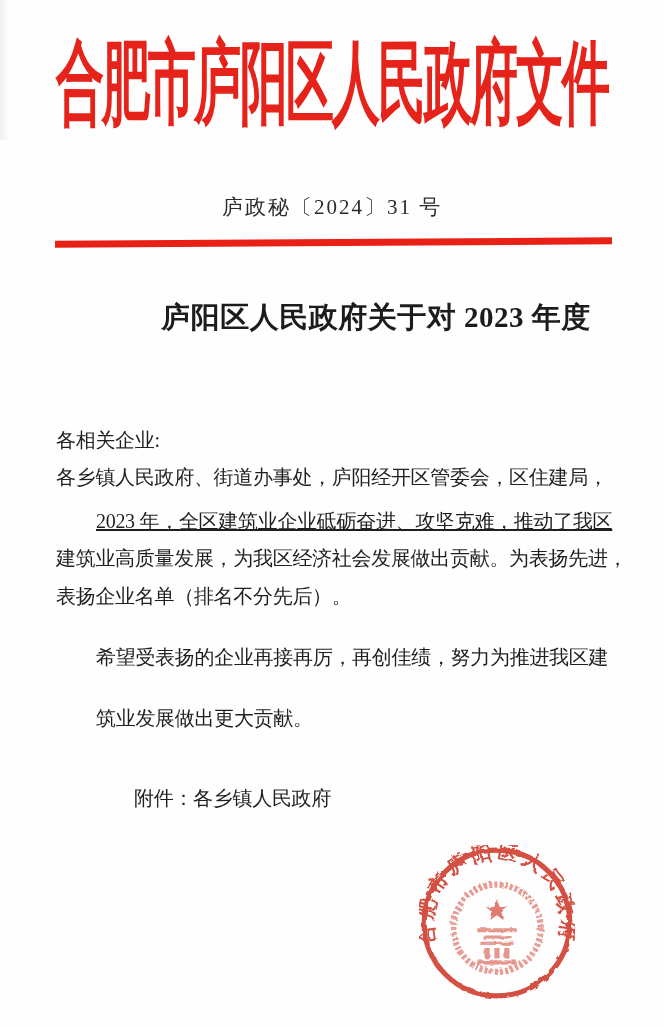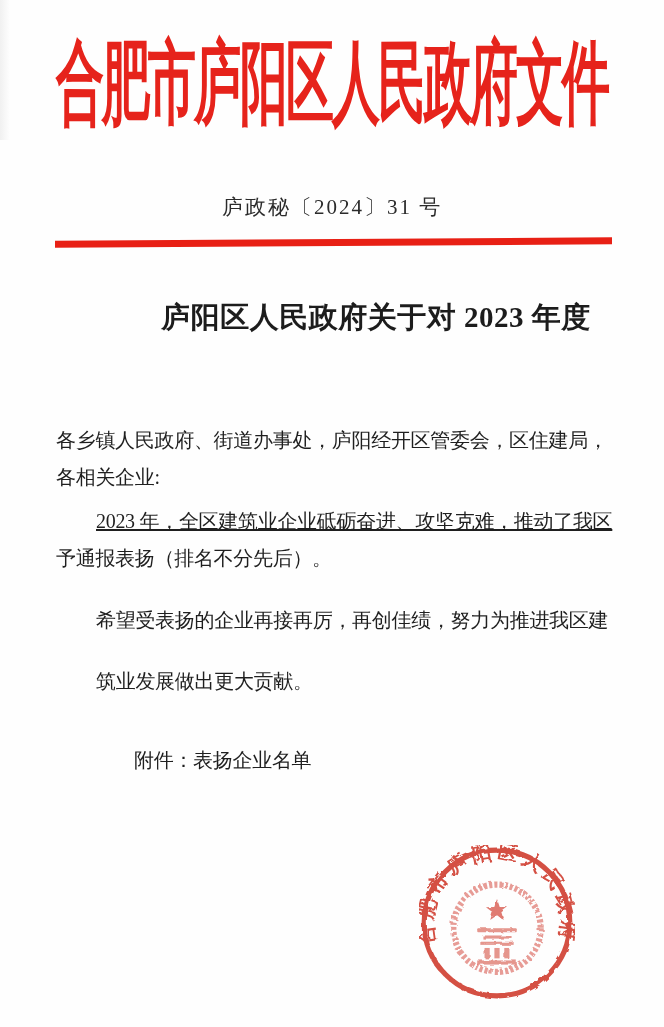--- a/index.html
+++ b/index.html
@@ -72,30 +72,31 @@
 
   <div class="doc-number">庐政秘〔2024〕31 号</div>
 
   <div class="red-line"></div>
 
   <div class="doc-title">
     <div>庐阳区人民政府关于对 2023 年度</div>
   </div>
 
   <div class="body-text">
+    <div class="line">各相关企业:</div>
     <div class="line">各乡镇人民政府、街道办事处，庐阳经开区管委会，区住建局，</div>
-    <div class="line">各相关企业:</div>
 
     <div class="line indent para1">2023 年，全区建筑业企业砥砺奋进、攻坚克难，推动了我区</div>
-    <div class="line">予通报表扬（排名不分先后）。</div>
+    <div class="line">建筑业高质量发展，为我区经济社会发展做出贡献。为表扬先进，</div>
+    <div class="line">表扬企业名单（排名不分先后）。</div>
 
     <div class="line indent">希望受表扬的企业再接再厉，再创佳绩，努力为推进我区建</div>
     <div class="line indent">筑业发展做出更大贡献。</div>
 
-    <div class="line attachment">附件：表扬企业名单</div>
+    <div class="line attachment">附件：各乡镇人民政府</div>
   </div>
 
   <svg class="seal" viewBox="0 0 150 150" xmlns="http://www.w3.org/2000/svg">
     <defs>
       <filter id="stamp-rough" x="-15%" y="-15%" width="130%" height="130%">
         <feTurbulence type="fractalNoise" baseFrequency="0.14" numOctaves="2" seed="7" result="n"></feTurbulence>
         <feDisplacementMap in="SourceGraphic" in2="n" scale="3.5"></feDisplacementMap>
       </filter>
       <path id="seal-arc" d="M 17.1,97.2 A 62,62 0 1 1 132.9,97.2" fill="none"></path>
     </defs>

